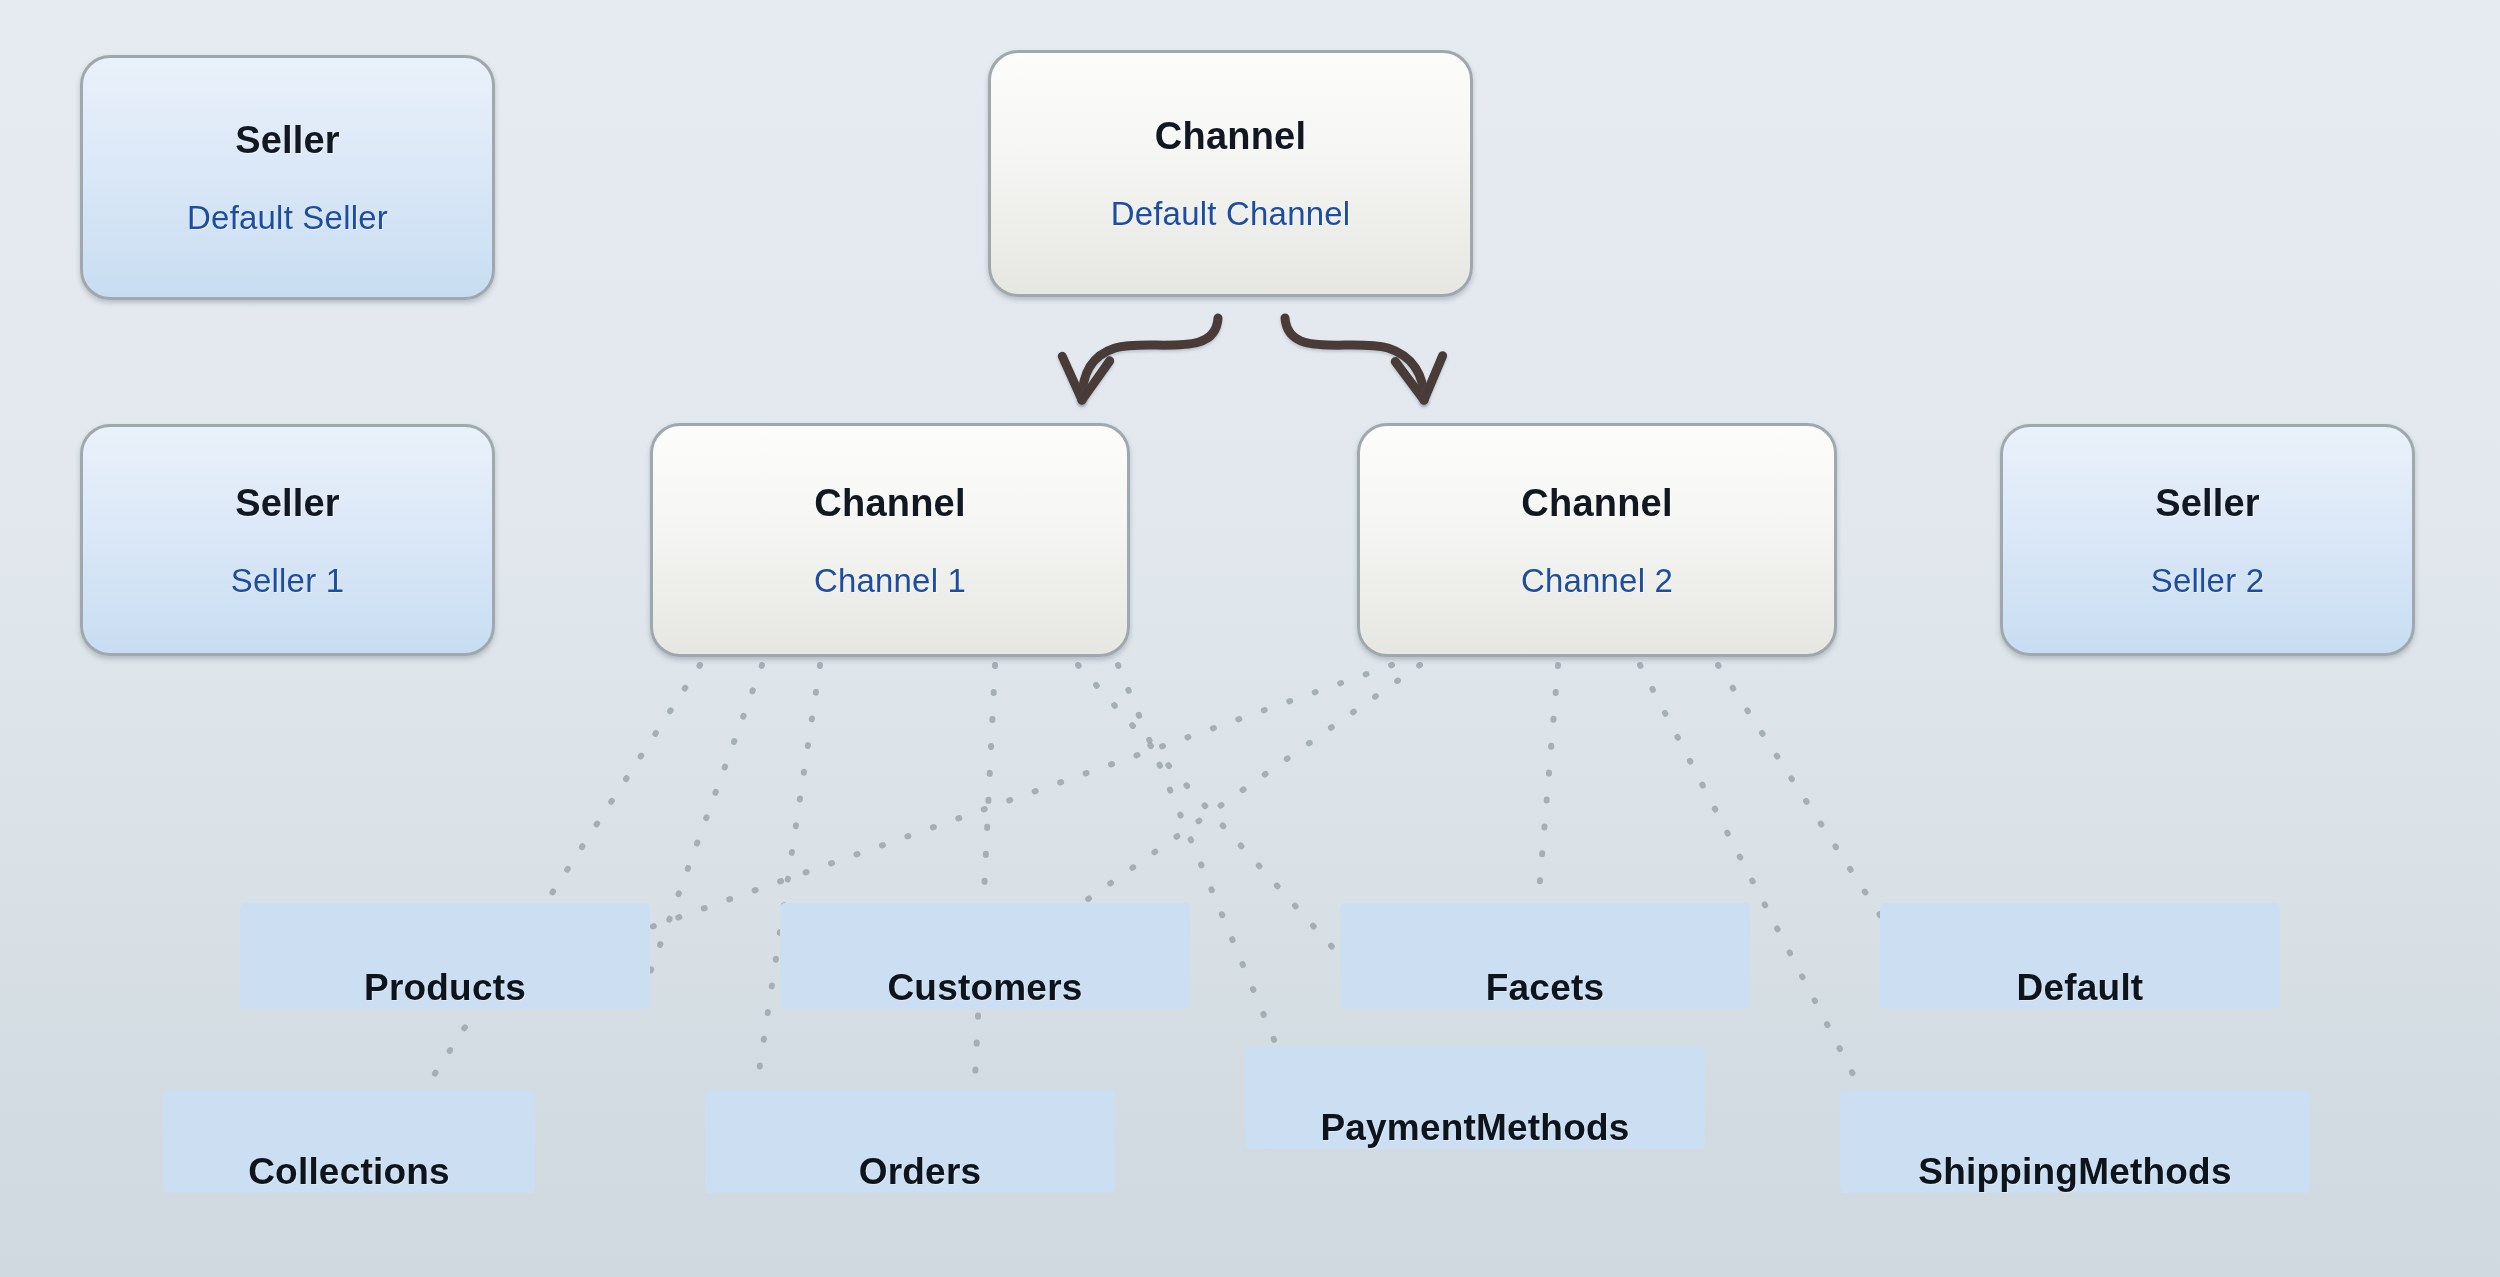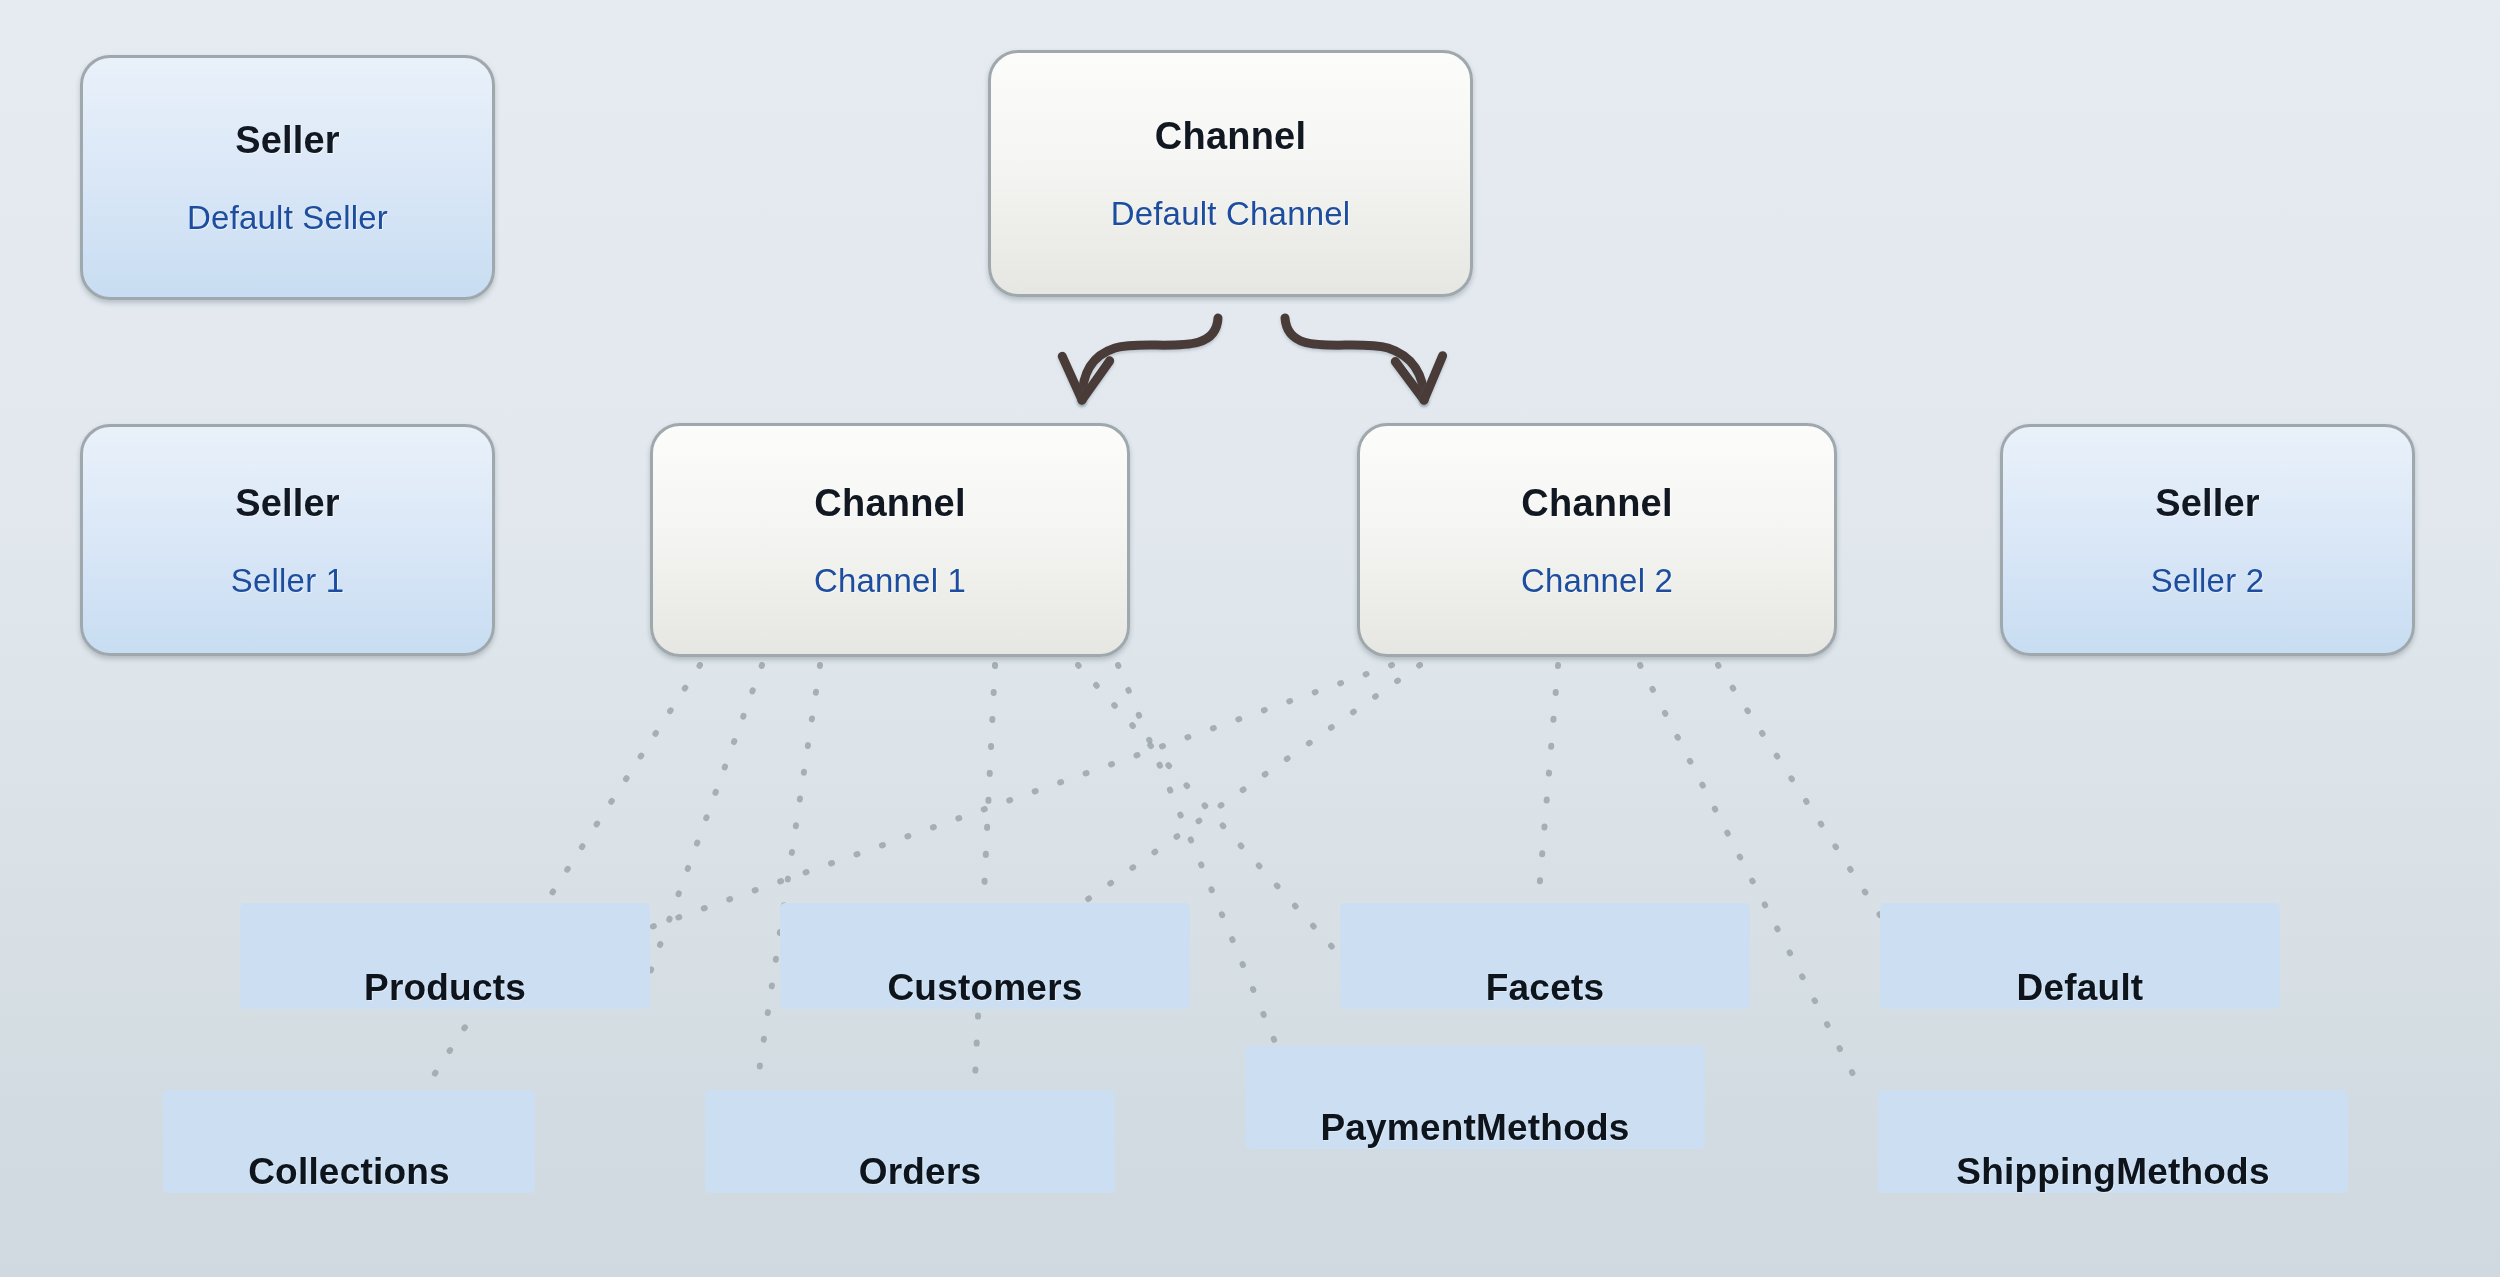--- a/index.html
+++ b/index.html
@@ -168,18 +168,18 @@
   <div id="leaves-lower">
       <div class="chip" style="left: 163px; top: 1090px; width: 372px; height: 103px;">
         <span>Collections</span>
       </div>
       <div class="chip" style="left: 705px; top: 1090px; width: 410px; height: 103px; padding-left: 20px;">
         <span>Orders</span>
       </div>
       <div class="chip" style="left: 1245px; top: 1046px; width: 460px; height: 103px;">
         <span>PaymentMethods</span>
       </div>
-      <div class="chip" style="left: 1840px; top: 1090px; width: 470px; height: 103px; margin-left: 38px;">
+      <div class="chip" style="left: 1840px; top: 1090px; width: 470px; height: 103px;">
         <span>ShippingMethods</span>
       </div>
     </div>
 
 </div>
 
 </body></html>

